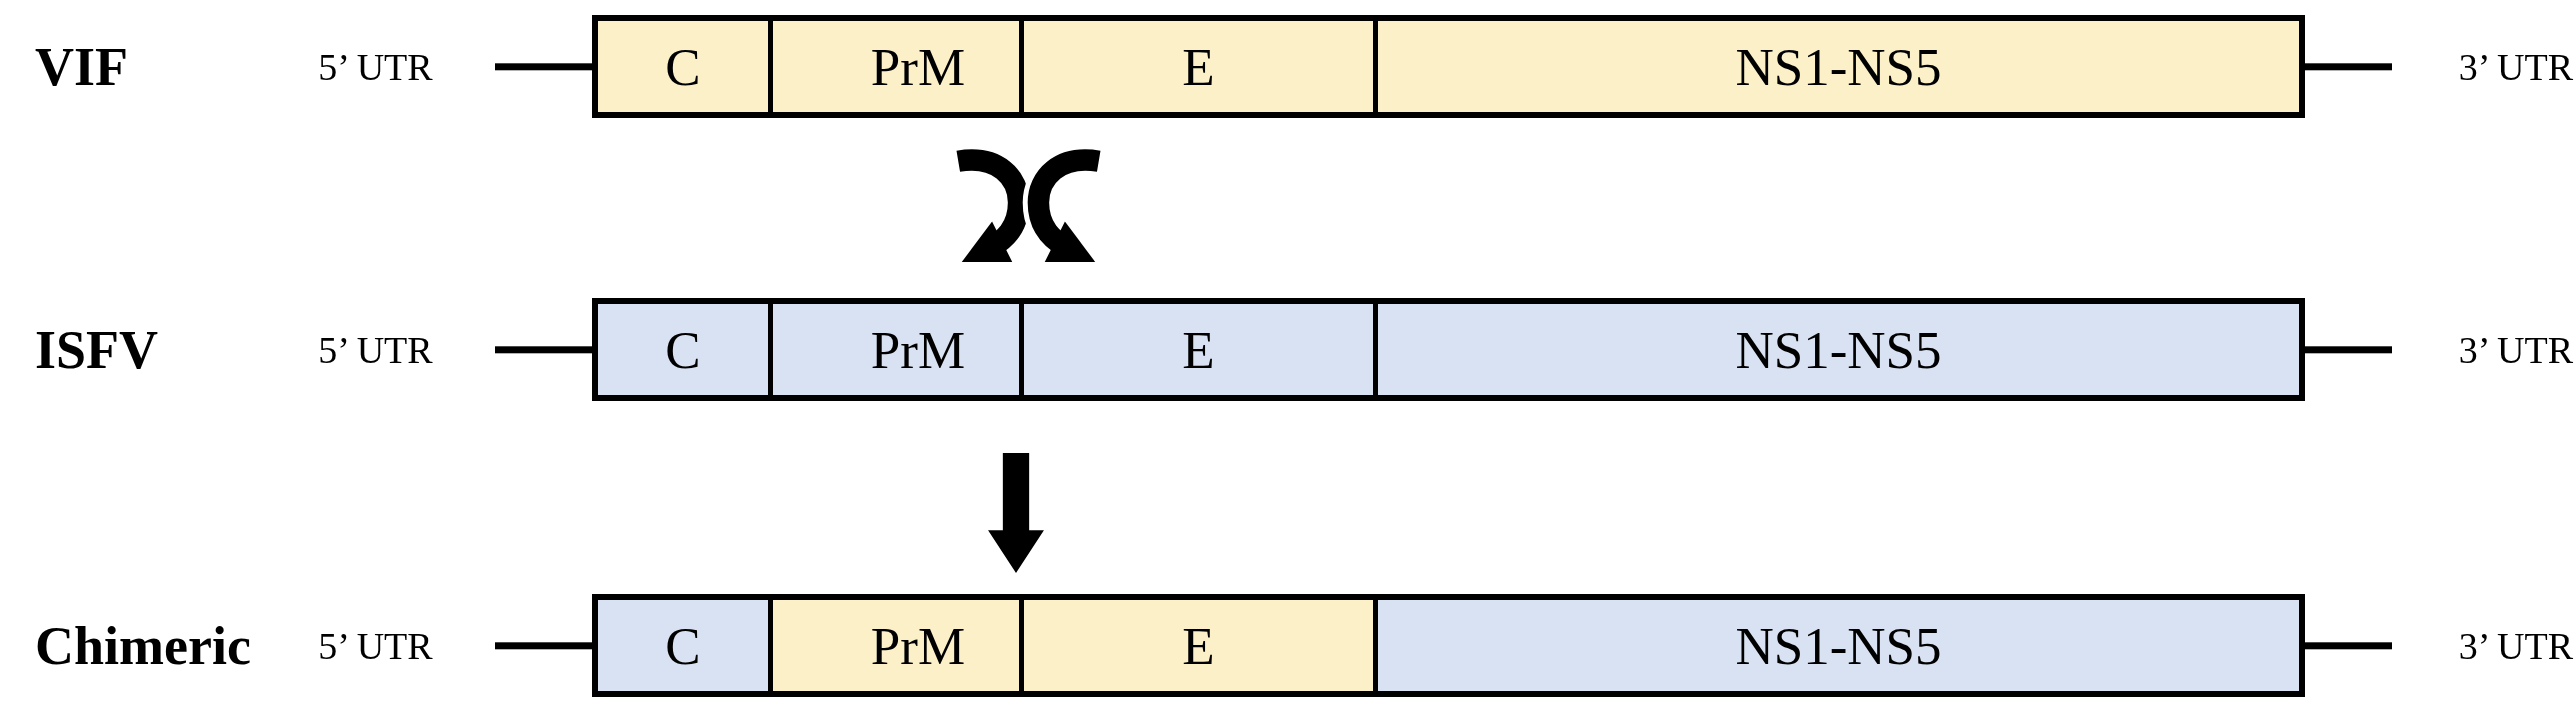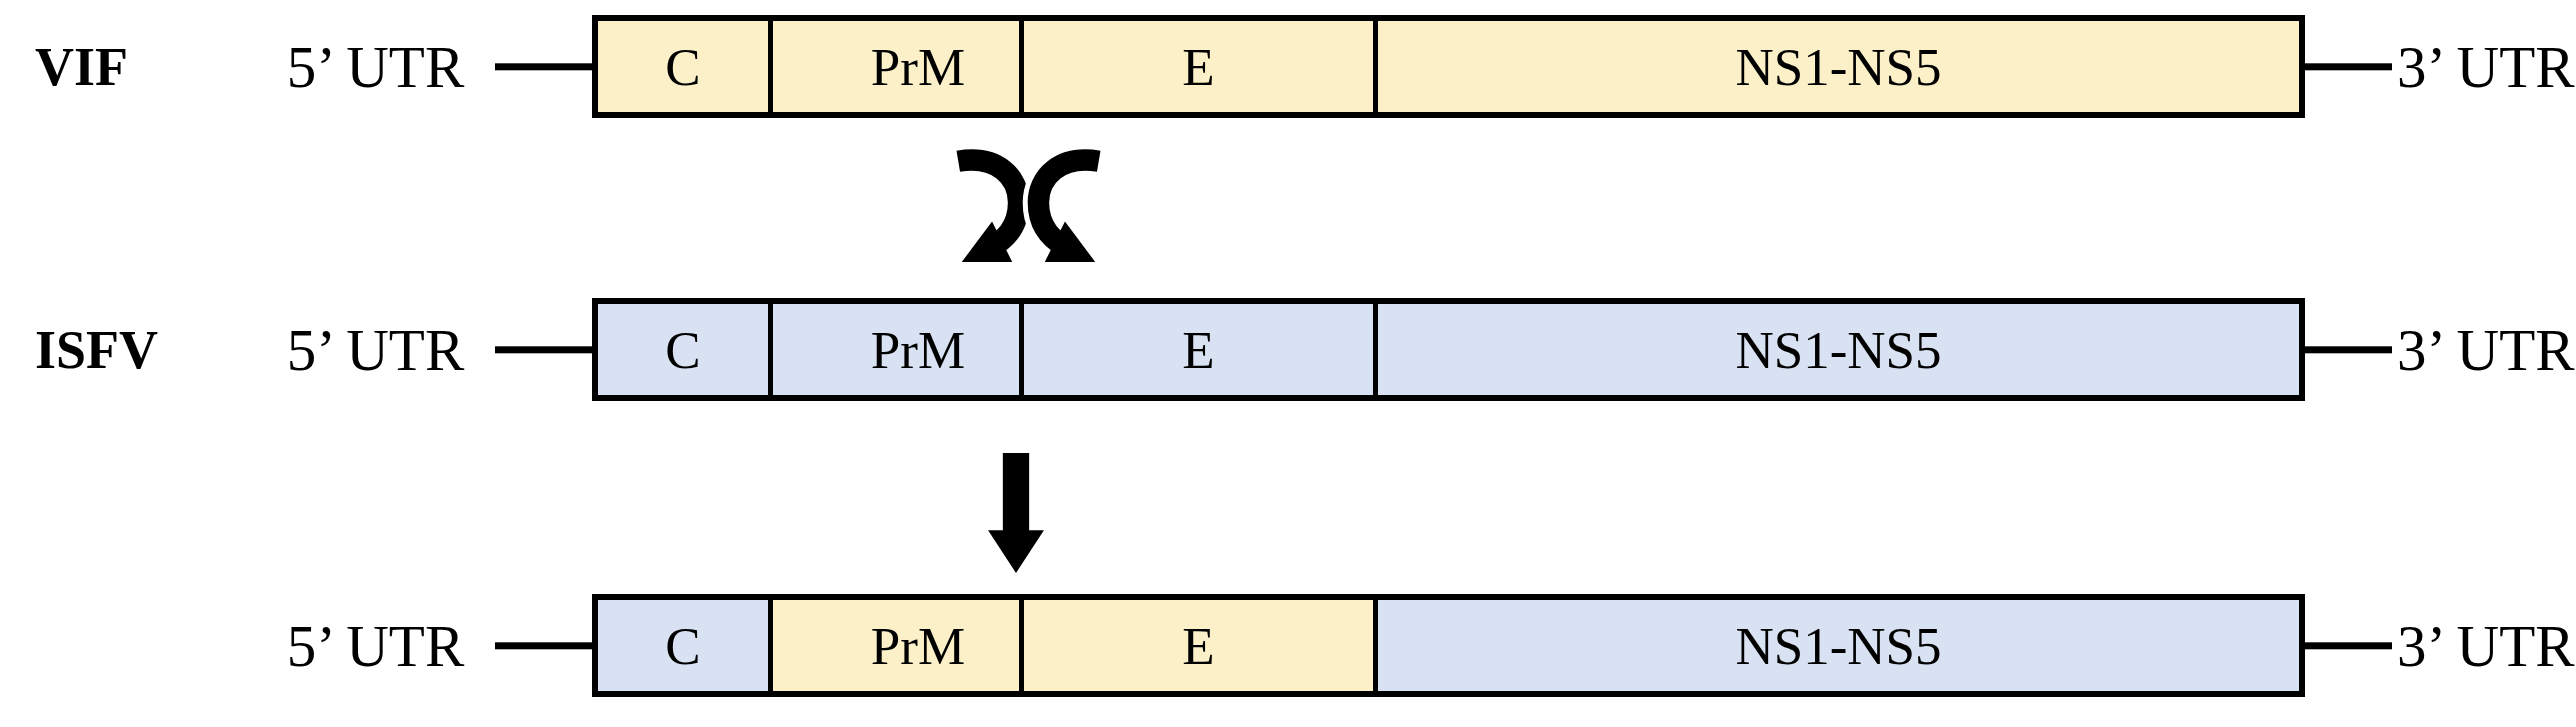--- a/index.html
+++ b/index.html
@@ -11,21 +11,21 @@
   #row1{top:15px;}
   #row2{top:298px;}
   #row3{top:594px;}
   .row-label{
     position:absolute;left:35px;top:50%;transform:translateY(-50%);
     font-weight:bold;font-size:54px;line-height:66px;white-space:nowrap;
   }
   .lbl-line{display:block;}
   .utr{
     position:absolute;top:50%;transform:translateY(-50%);
-    font-size:59px;text-align:center;white-space:nowrap;
+    font-size:38px;text-align:center;white-space:nowrap;
   }
   .utr5{left:285px;width:181px;}
   .utr3{left:2397px;width:176px;text-align:right;}
   .connector{position:absolute;top:50%;transform:translateY(-50%);height:7.4px;background:#000;}
   .conn-left{left:495px;width:99px;}
   .conn-right{left:2303px;width:89px;}
   .gbox{
     position:absolute;left:592px;top:0;width:1713px;height:103px;
     border:6.6px solid #000;box-sizing:border-box;display:flex;
   }
@@ -91,20 +91,21 @@
     <div class="connector conn-right"></div>
     <span class="utr utr3">3’ UTR</span>
   </div>
 
   <svg id="darrow" class="icon-wrap" viewBox="0 0 68 146" aria-label="down-arrow-icon">
     <polygon points="18,0 50,0 50,94 68,94 34,146 0,94 18,94" fill="#000"></polygon>
   </svg>
 
   <div class="row" id="row3">
     <div class="row-label">
+      <span class="lbl-line">Chimeric</span>
     </div>
     <span class="utr utr5">5’ UTR</span>
     <div class="connector conn-left"></div>
     <div class="gbox">
       <div class="seg seg0 divider" style="background: rgb(217, 226, 242);">C</div>
       <div class="seg seg1 divider" style="background: rgb(251, 240, 200);">PrM</div>
       <div class="seg seg2 divider" style="background: rgb(251, 240, 200);">E</div>
       <div class="seg seg3" style="background: rgb(217, 226, 242);">NS1-NS5</div>
     </div>
     <div class="connector conn-right"></div>

